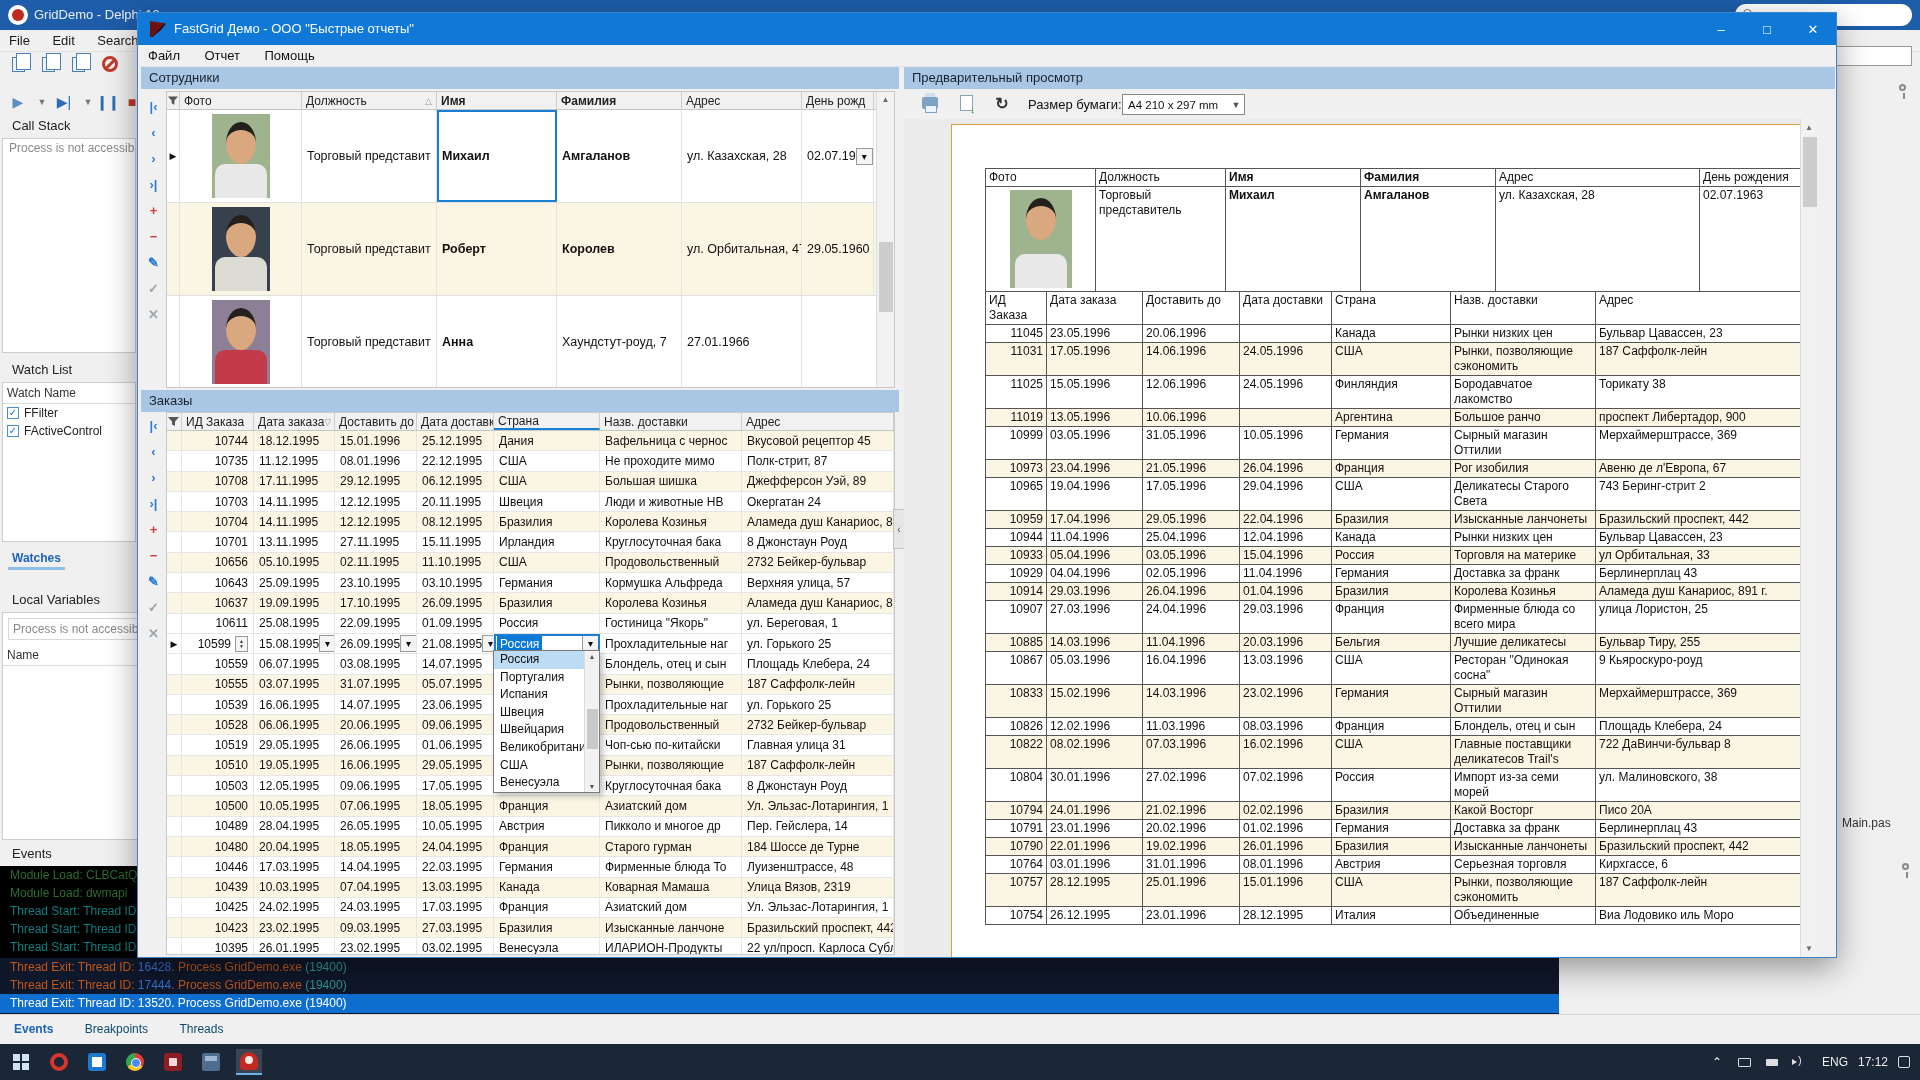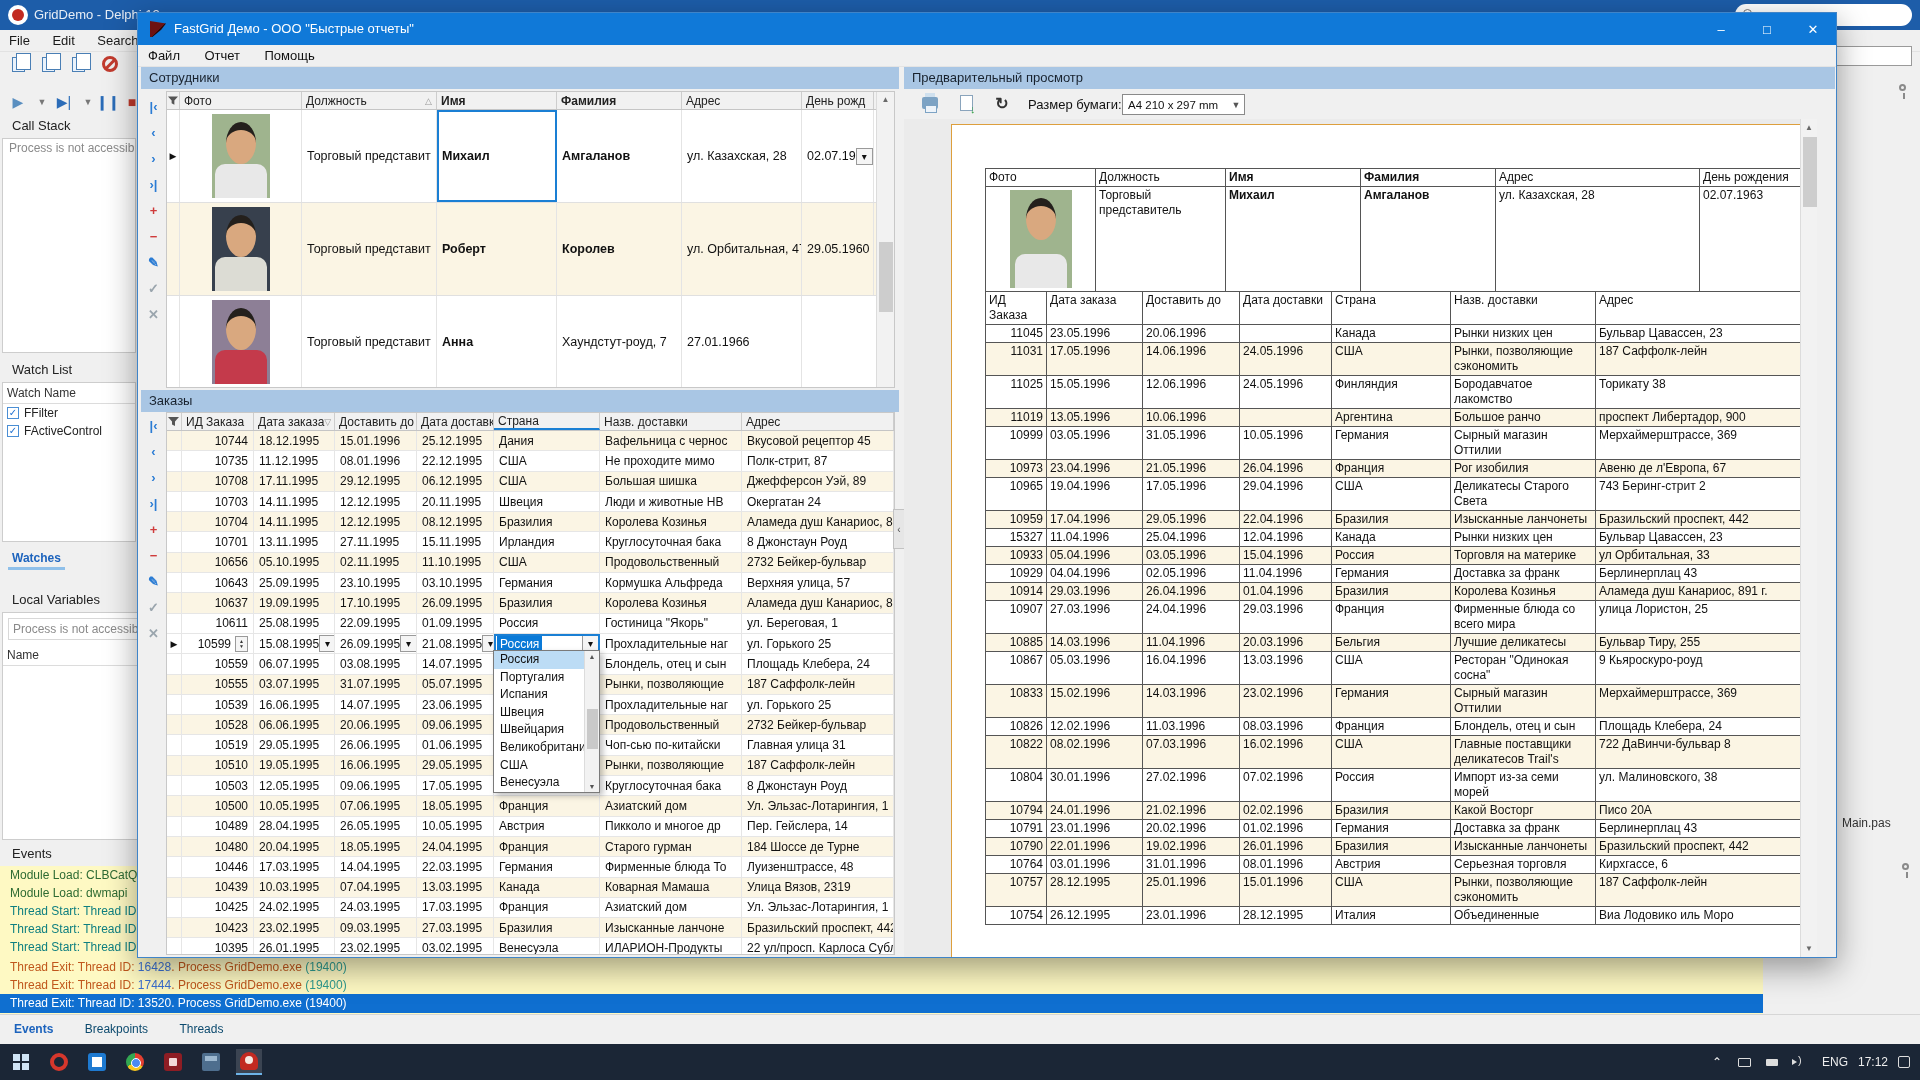--- a/index.html
+++ b/index.html
@@ -213,35 +213,35 @@
     <span class="watches-tab">Watches</span>
   </div>
 
   <div class="abs panel-caption" style="left:12px;top:592px">Local Variables</div>
   <div class="abs panel-box" style="left:2px;top:612px;width:159px;height:228px">
     <div style="margin:5px;border:1px solid #d8d8d8;padding:3px 4px" class="dim">Process is not accessibl</div>
     <div class="wl-header">Name</div>
   </div>
 
   <div class="abs panel-caption" style="left:12px;top:846px">Events</div>
-  <div class="abs" style="left:0;top:866px;width:137px;height:92px;overflow:hidden;background:#fef9c3">
+  <div class="abs" style="left:0;top:866px;width:137px;height:92px;overflow:hidden;background:#000000">
 
       <div class="ev-line ev-mod">Module Load: CLBCatQ</div>
 
       <div class="ev-line ev-mod">Module Load: dwmapi</div>
 
       <div class="ev-line ev-start">Thread Start: Thread ID</div>
 
       <div class="ev-line ev-start">Thread Start: Thread ID</div>
 
       <div class="ev-line ev-start">Thread Start: Thread ID</div>
 
   </div>
 
-  <div class="abs" style="left:0;top:958px;width:1763px;height:56px;background:#fef9c3">
+  <div class="abs" style="left:0;top:958px;width:1559px;height:56px;background:#0f172a">
     <div class="ev-line">
       <span class="t-orange">Thread Exit: Thread ID: </span><span class="t-blue">16428</span><span class="t-orange">. Process GridDemo.exe </span><span class="t-teal">(19400)</span>
     </div>
     <div class="ev-line">
       <span class="t-orange">Thread Exit: Thread ID: </span><span class="t-blue">17444</span><span class="t-orange">. Process GridDemo.exe </span><span class="t-teal">(19400)</span>
     </div>
     <div class="ev-selected">Thread Exit: Thread ID: 13520. Process GridDemo.exe (19400)</div>
   </div>
 
   <div class="abs log-tabs">
@@ -874,21 +874,21 @@
                 <td>17.04.1996</td>
                 <td>29.05.1996</td>
                 <td>22.04.1996</td>
                 <td>Бразилия</td>
                 <td>Изысканные ланчонеты</td>
                 <td>Бразильский проспект, 442</td>
               </tr>
 
 
               <tr>
-                <td class="num">15327</td>
+                <td class="num">10944</td>
                 <td>11.04.1996</td>
                 <td>25.04.1996</td>
                 <td>12.04.1996</td>
                 <td>Канада</td>
                 <td>Рынки низких цен</td>
                 <td>Бульвар Цавассен, 23</td>
               </tr>
 
               <tr>
                 <td class="num">10933</td>

